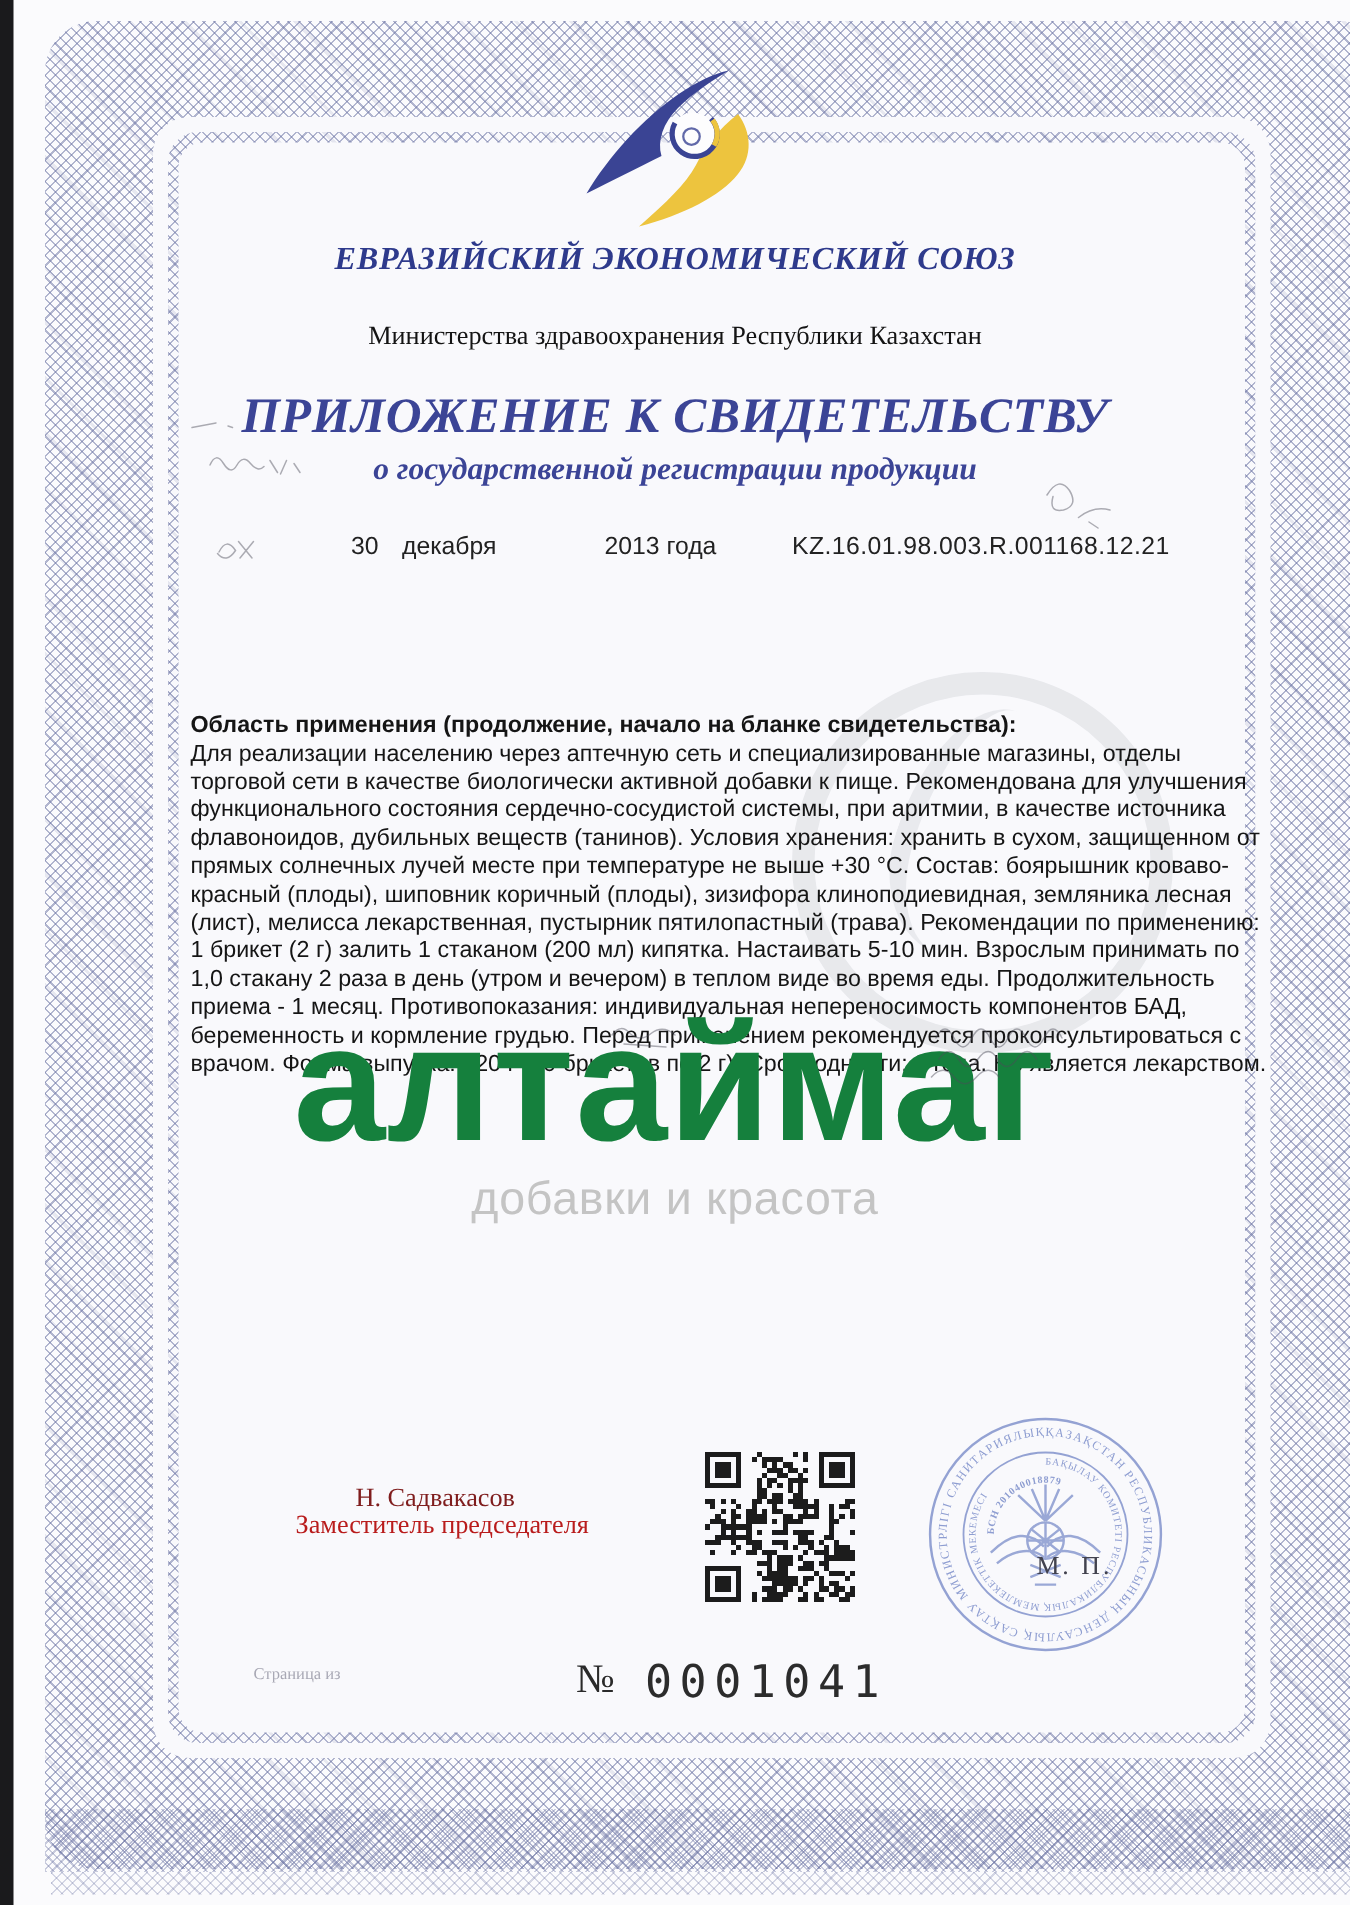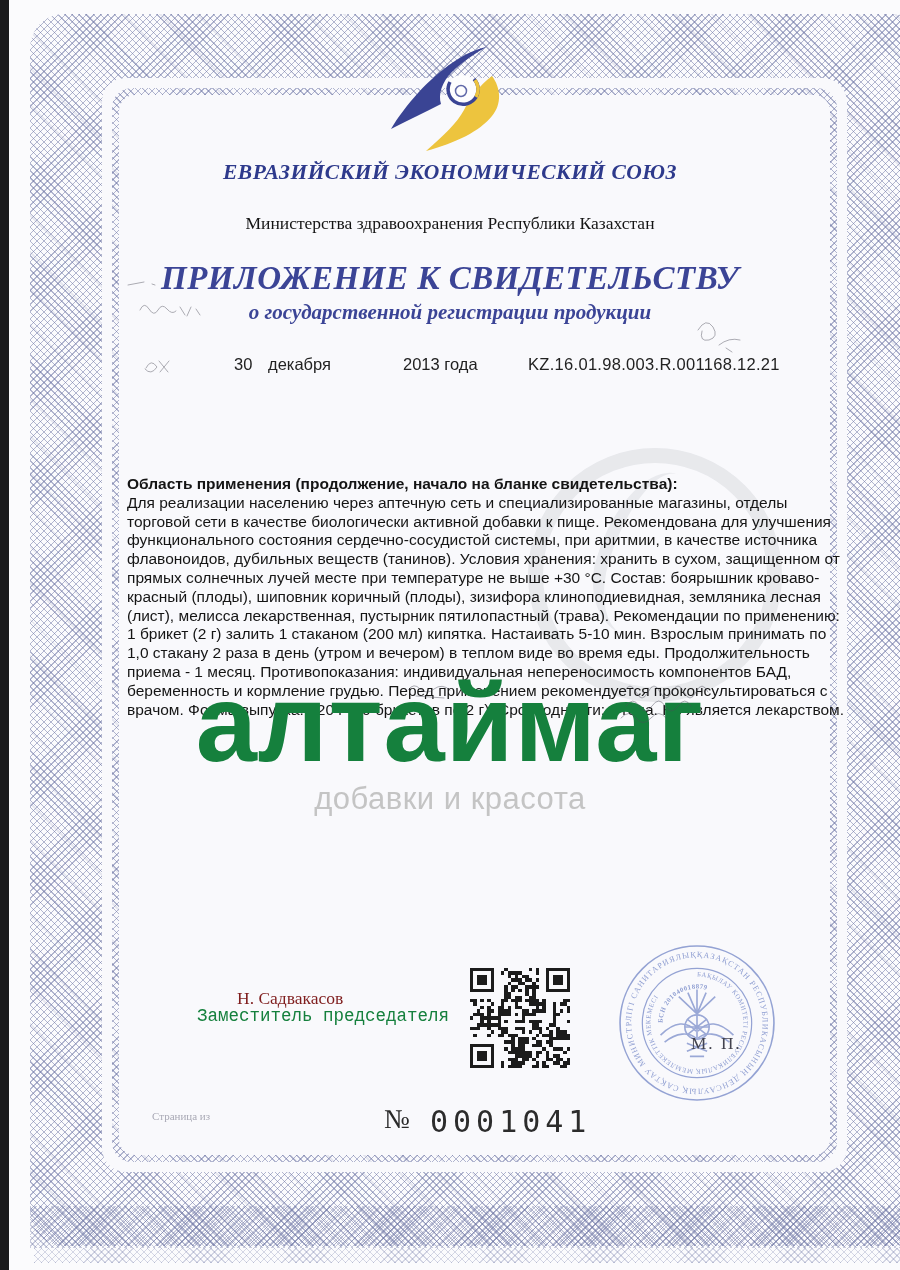--- a/index.html
+++ b/index.html
@@ -43,26 +43,26 @@
   .date-row span{position:absolute;top:355px;font-size:16.5px;color:#222;white-space:nowrap;}
   .d-day{left:234px;} .d-month{left:268px;} .d-year{left:403px;} .d-num{left:528px;letter-spacing:.3px;}
   .body-block{left:127px;top:431px;width:719px;font-size:15.5px;line-height:18.8px;color:#151515;margin-top:44px;}
   .body-heading{font-weight:bold;}
   .ghost-circle{left:528px;top:448px;width:224px;height:224px;border:15px solid rgba(135,138,150,.15);
     border-radius:50%;}
   .ghost-leaf{left:600px;top:470px;width:90px;height:170px;border-left:13px solid rgba(135,138,150,.13);
     border-radius:50% 50% 50% 50%/60% 60% 40% 40%;transform:rotate(18deg);}
   .wm-brand{top:668px;font-size:110px;font-weight:bold;color:#15803d;letter-spacing:1px;line-height:1;}
   .wm-tagline{top:781px;font-size:31px;color:#c4c4c4;letter-spacing:.5px;}
-  .sig-title{left:197px;top:1006px;font-family:Liberation Mono, monospace;font-size:17.5px;color:#15803d;}
+  .sig-title{left:197px;top:1006px;font-family:Liberation Serif, serif;font-size:17.5px;color:#b91c1c;}
   .sig-name{left:237px;top:988px;font-family:Liberation Serif, serif;font-size:17.5px;color:#7f1d1d;}
   .qr{left:470px;top:968px;width:100px;height:100px;}
   .qr svg{width:100%;height:100%;}
   .stamp{left:616px;top:942px;width:162px;height:162px;}
-  .page-note{left:152px;top:1110px;font-family:"Liberation Serif",serif;font-size:11px;color:#9a9aa8;
+  .page-note{left:169px;top:1110px;font-family:"Liberation Serif",serif;font-size:11px;color:#9a9aa8;
     opacity:.85;filter:blur(.3px);}
   .num-label{left:384px;top:1104px;font-family:"Liberation Serif",serif;font-size:27px;color:#2a2a2a;}
   .num-serial{left:430px;top:1104px;font-family:"DejaVu Sans Mono",monospace;font-size:30px;
     letter-spacing:5px;color:#2c2c2c;}
   .scribbles{left:0;top:0;width:900px;height:1270px;pointer-events:none;}
 </style>
 </head>
 <body>
 
 <div class="stage">

